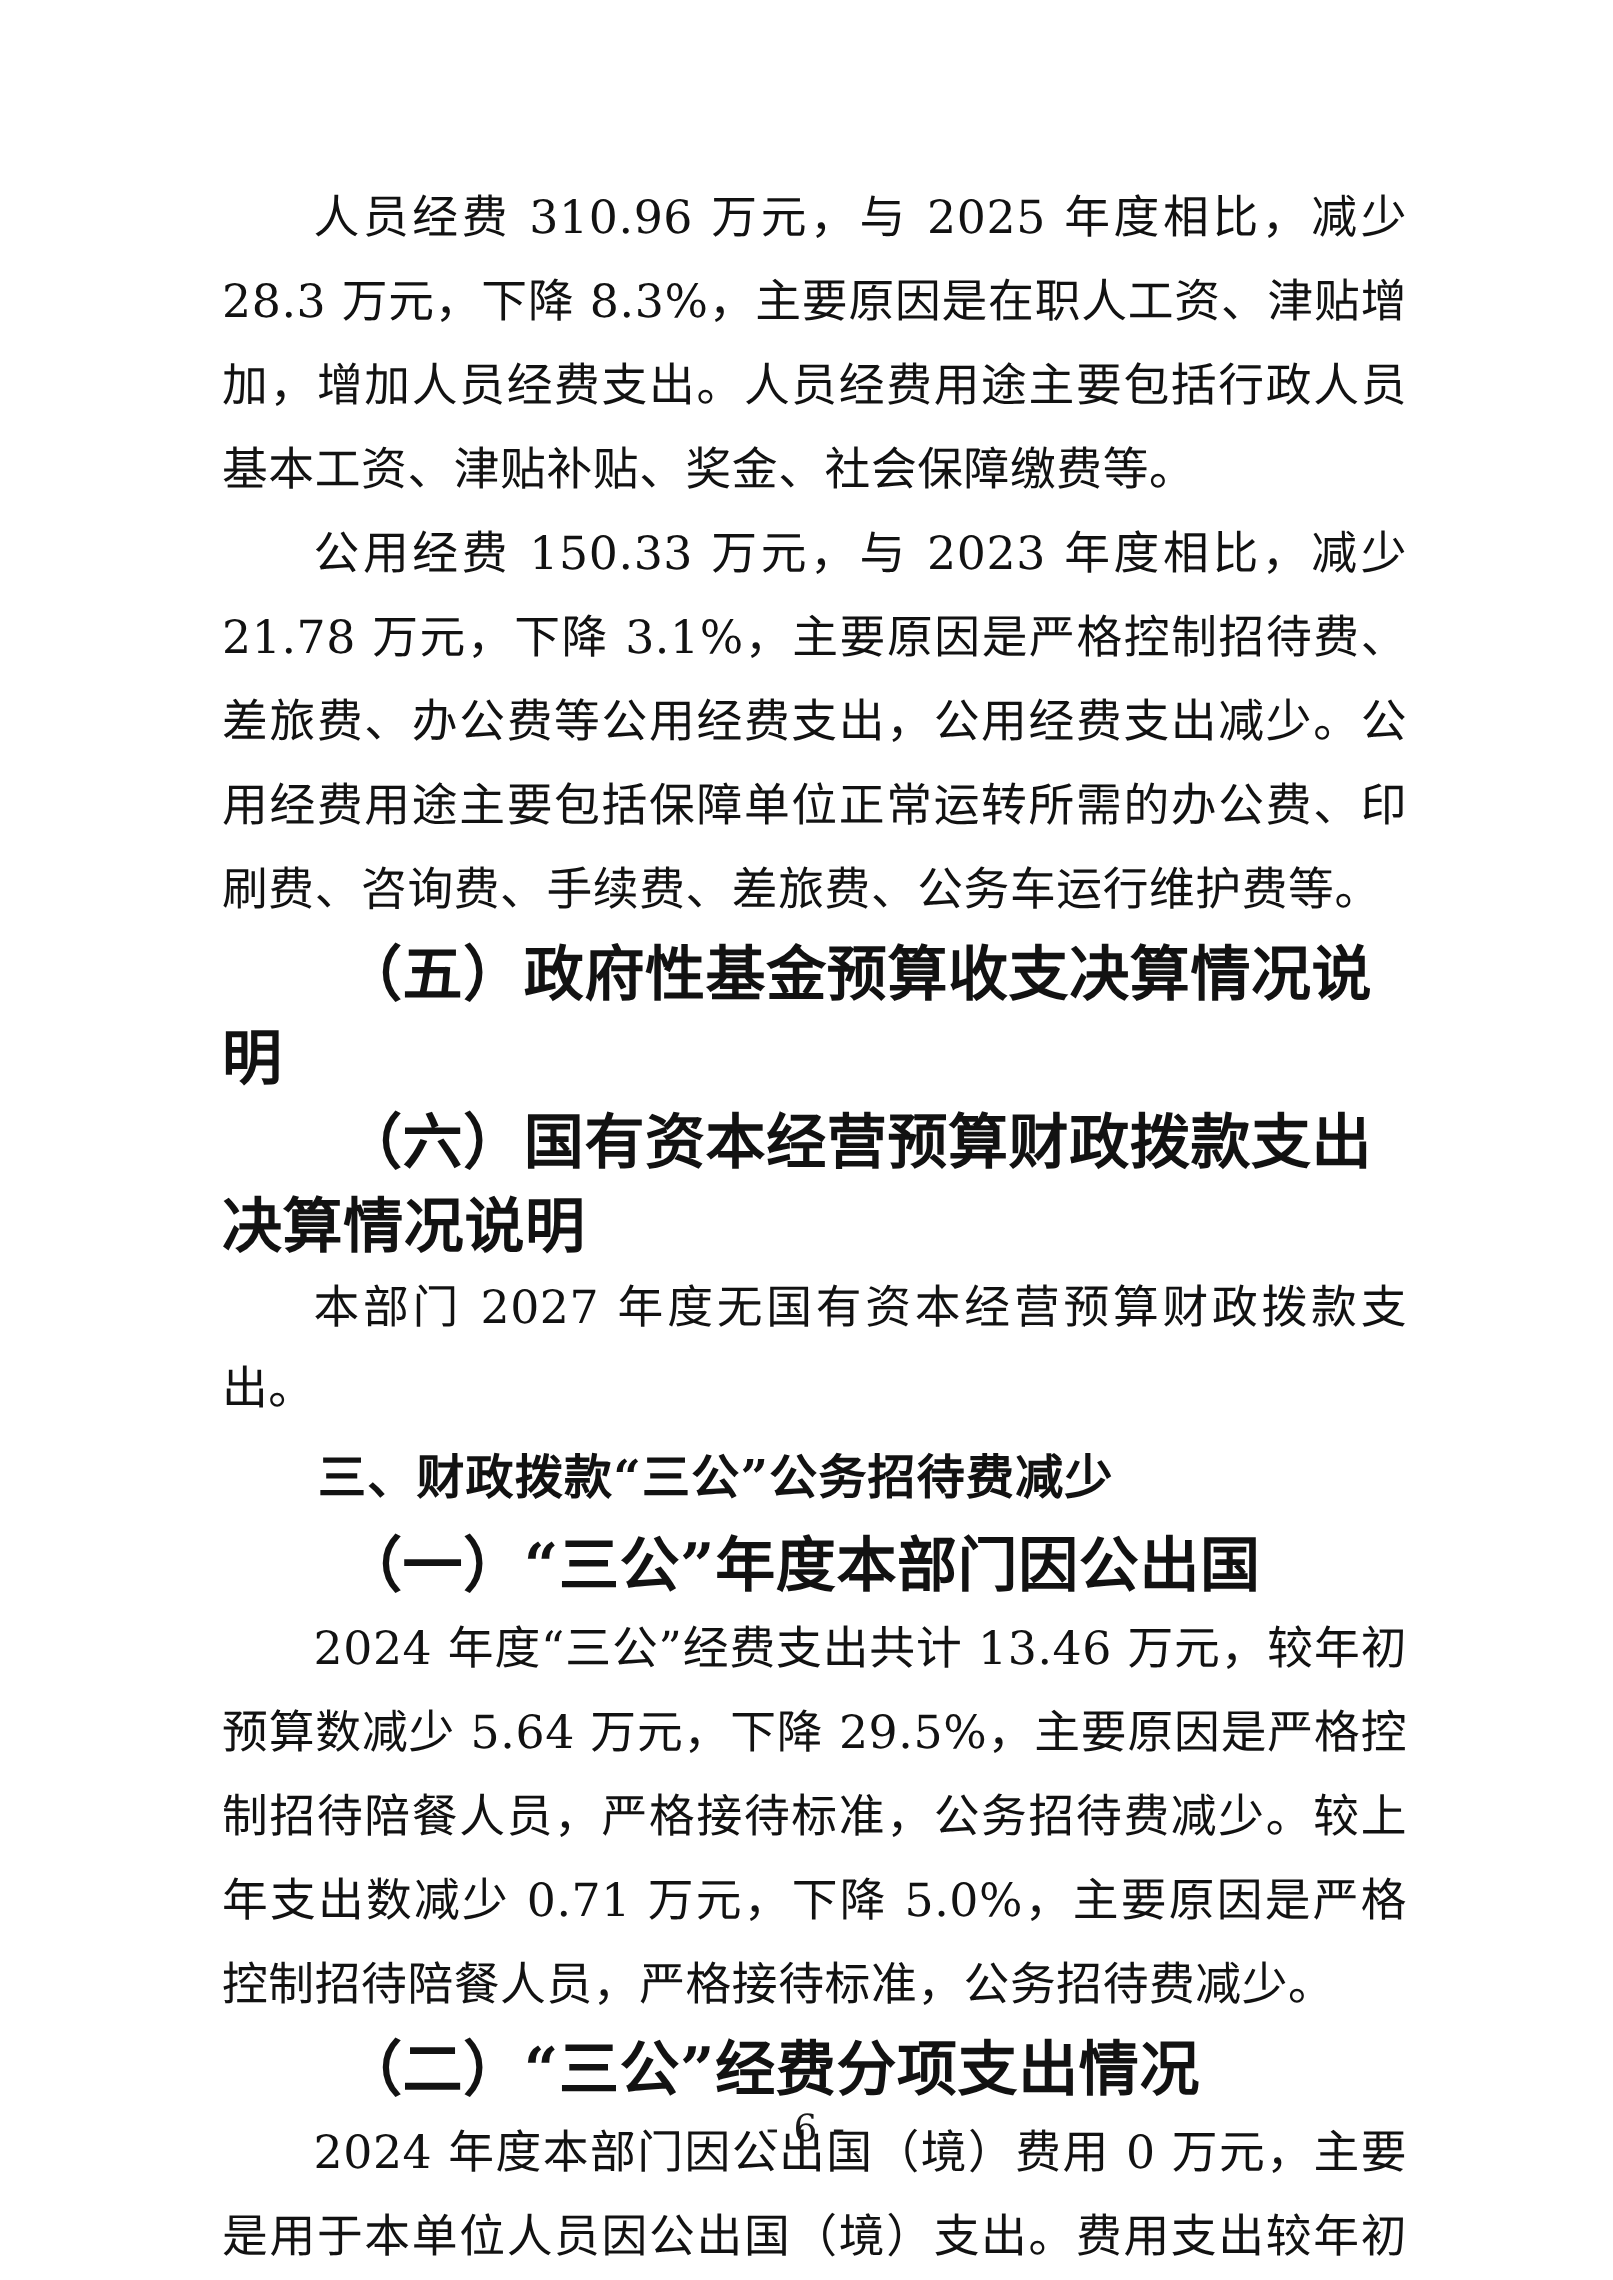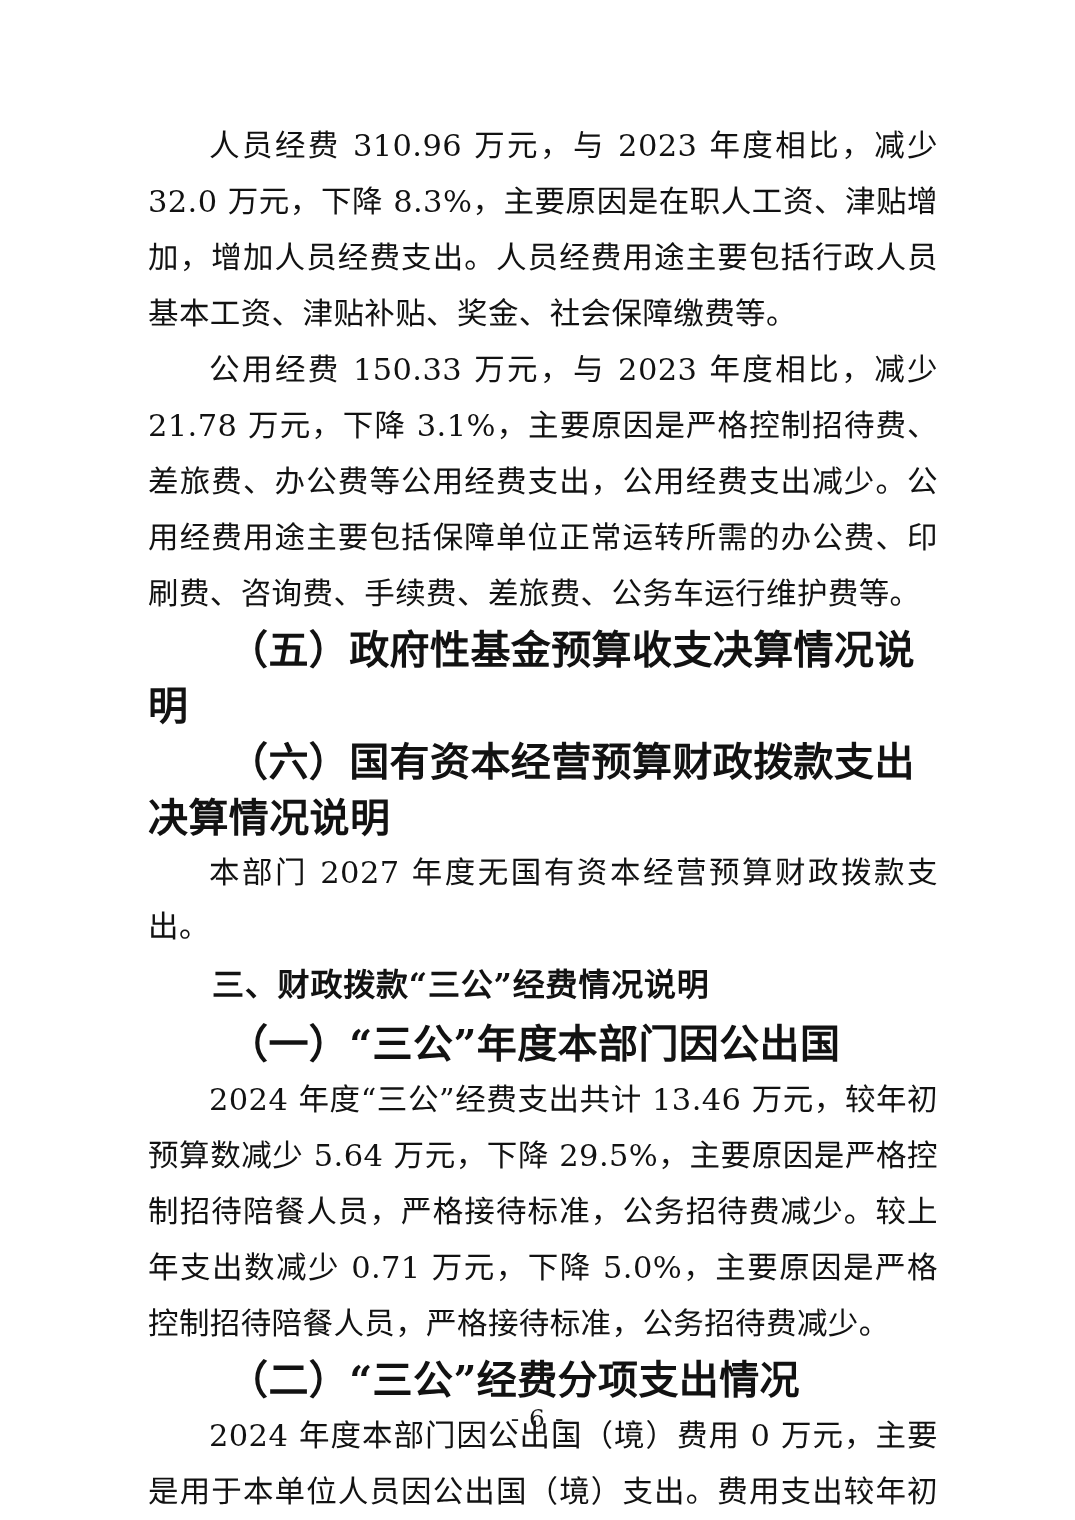--- a/index.html
+++ b/index.html
@@ -70,32 +70,32 @@
     color: #1a1a1a;
     font-family: "DejaVu Serif", "Liberation Serif", serif;
   }
 </style>
 </head>
 <body>
 
 <div class="page">
   <div class="content">
 
-    <p class="para">人员经费 310.96 万元，与 2023 年度相比，减少 32.0 万元，下降 8.3%，主要原因是在职人工资、津贴增加，增加人员经费支出。人员经费用途主要包括行政人员基本工资、津贴补贴、奖金、社会保障缴费等。</p>
+    <p class="para">人员经费 310.96 万元，与 2025 年度相比，减少 28.3 万元，下降 8.3%，主要原因是在职人工资、津贴增加，增加人员经费支出。人员经费用途主要包括行政人员基本工资、津贴补贴、奖金、社会保障缴费等。</p>
 
     <p class="para">公用经费 150.33 万元，与 2023 年度相比，减少 21.78 万元，下降 3.1%，主要原因是严格控制招待费、差旅费、办公费等公用经费支出，公用经费支出减少。公用经费用途主要包括保障单位正常运转所需的办公费、印刷费、咨询费、手续费、差旅费、公务车运行维护费等。</p>
 
     <h3 class="sub-heading">（五）政府性基金预算收支决算情况说明</h3>
 
 
     <h3 class="sub-heading">（六）国有资本经营预算财政拨款支出决算情况说明</h3>
 
     <p class="para-tight">本部门 2027 年度无国有资本经营预算财政拨款支出。</p>
 
-    <h2 class="heading-1">三、财政拨款“三公”经费情况说明</h2>
+    <h2 class="heading-1">三、财政拨款“三公”公务招待费减少</h2>
 
     <h3 class="sub-heading">（一）“三公”年度本部门因公出国</h3>
 
     <p class="para">2024 年度“三公”经费支出共计 13.46 万元，较年初预算数减少 5.64 万元，下降 29.5%，主要原因是严格控制招待陪餐人员，严格接待标准，公务招待费减少。较上年支出数减少 0.71 万元，下降 5.0%，主要原因是严格控制招待陪餐人员，严格接待标准，公务招待费减少。</p>
 
     <h3 class="sub-heading">（二）“三公”经费分项支出情况</h3>
 
     <p class="para">2024 年度本部门因公出国（境）费用 0 万元，主要是用于本单位人员因公出国（境）支出。费用支出较年初预算数无增减，主要原因是单位 2024 年度未安排因公出国（境）。</p>
 
   </div>

